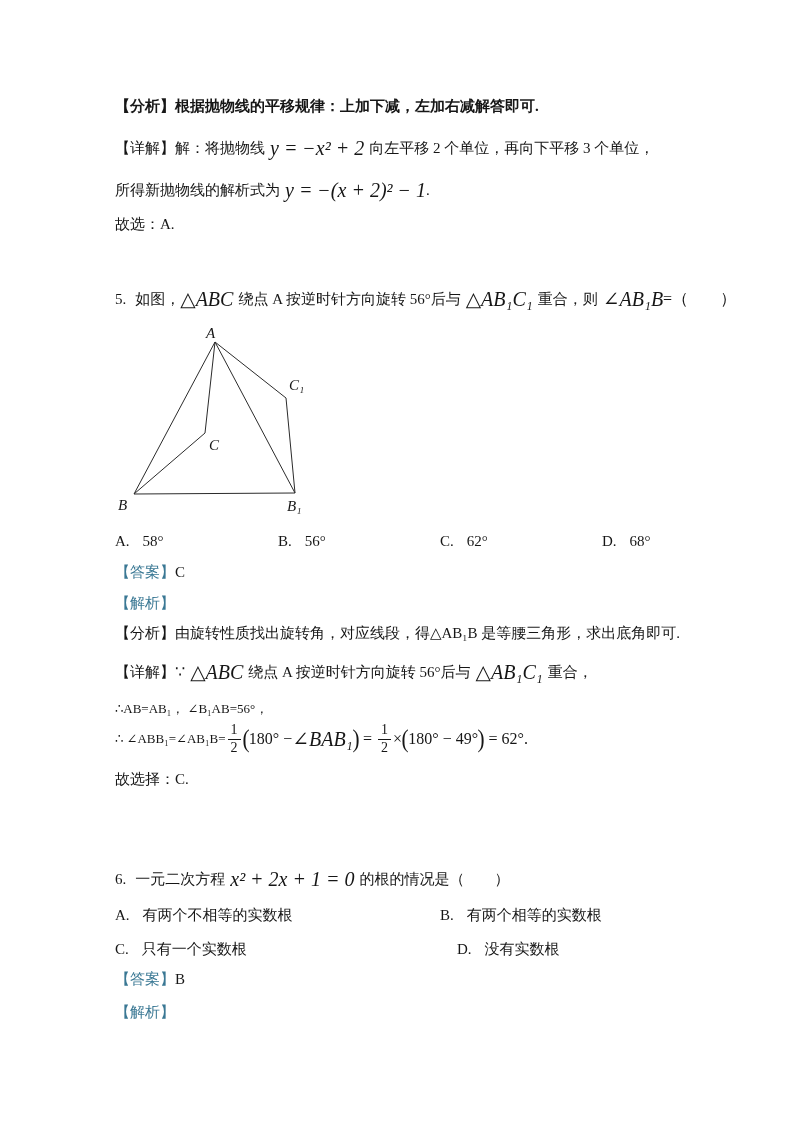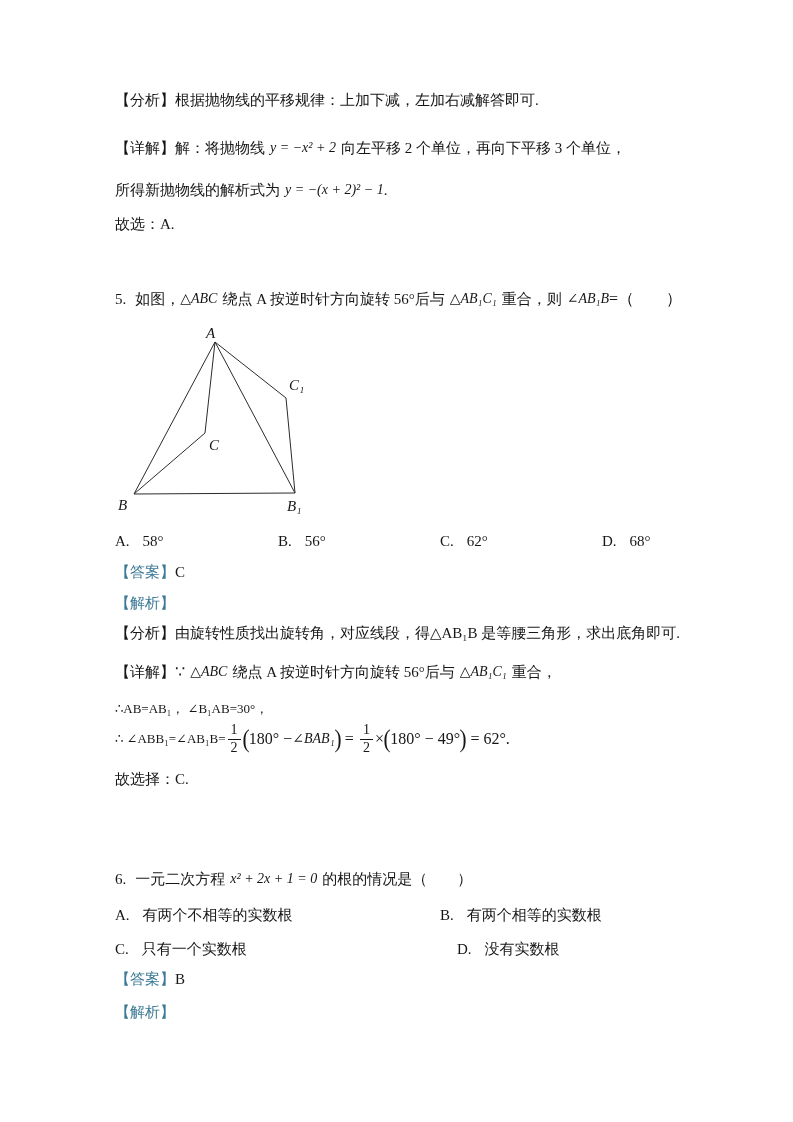--- a/index.html
+++ b/index.html
@@ -8,21 +8,21 @@
     width:793px;height:1122px;
     background:#ffffff;
     font-family:"Liberation Serif","DejaVu Serif","DejaVu Sans",serif;
     color:var(--body,#161616);
     overflow:hidden;
   }
   .blk{position:absolute;left:115px;font-size:15px;line-height:24px;white-space:nowrap;}
   .wrapblk{position:absolute;left:115px;font-size:15px;line-height:35px;width:568px;white-space:normal;text-align:justify;}
   .lbl{color:var(--body,#161616);}
   .accent{color:var(--accent,#3a7894);}
-  .mi{font-style:italic;font-family:"Liberation Serif","DejaVu Serif",serif;font-size:14px;}
+  .mi{font-style:italic;font-family:"Liberation Serif","DejaVu Serif",serif;font-size:20px;}
   .mf{font-family:"Liberation Serif","DejaVu Serif",serif;font-size:16px;}
   .sr{font-size:13px;font-family:"Liberation Serif","DejaVu Serif","DejaVu Sans",serif;}
   .mline{display:flex;align-items:center;}
   .frac{display:inline-flex;flex-direction:column;align-items:center;vertical-align:middle;font-size:14px;line-height:1.15;margin:0 2px;font-family:"Liberation Serif",serif;}
   .frac .den{border-top:1px solid #161616;padding:0 3px;}
   .frac .num{padding:0 3px;}
   .bp{font-size:25px;font-weight:400;font-family:"Liberation Serif",serif;transform:scaleX(0.85);margin:0 -1px;}
   .opt-letter{margin-right:13px;}
   .gap-l{margin-left:5px;} .gap-r{margin-right:5px;}
   .footer{
@@ -30,21 +30,21 @@
     font-family:"Liberation Sans","DejaVu Sans",sans-serif;
     font-size:17px;color:var(--footer,#9e9e9e);letter-spacing:1px;
   }
   svg text{font-family:"Liberation Serif","DejaVu Serif","DejaVu Sans",serif;font-style:italic;font-size:15px;fill:#161616;}
 </style>
 </head>
 <body>
 
 <div class="page">
 
-  <div class="blk" style="top:88px;">
+  <div class="blk" style="top:94px;font-weight:bold;">
     <span class="lbl">【分析】</span><span>根据抛物线的平移规律：上加下减，左加右减解答即可.</span>
   </div>
 
   <div class="blk mline" style="top:136px;">
     <span class="lbl">【详解】</span>
       <span>解：将抛物线</span>
       <span class="mi gap-l gap-r">y = −x² + 2</span>
       <span>向左平移 2 个单位，再向下平移 3 个单位，</span>
   </div>
 
@@ -109,21 +109,21 @@
   <div class="blk mline" style="top:660px;">
     <span class="lbl">【详解】</span>
       <span class="mf gap-r">∵</span>
       <span class="mi gap-r">△ABC</span>
       <span>绕点 A 按逆时针方向旋转 56°后与</span>
       <span class="mi gap-l gap-r">△AB₁C₁</span>
       <span>重合，</span>
   </div>
 
   <div class="blk sr" style="top:697px;">
-    <span>∴AB=AB₁，  ∠B₁AB=30°，</span>
+    <span>∴AB=AB₁，  ∠B₁AB=56°，</span>
   </div>
 
   <div class="blk mline" style="top:718px;height:42px;">
     <span class="sr">∴ ∠ABB₁=∠AB₁B=</span>
     <span class="frac">
         <span class="num">1</span>
         <span class="den">2</span>
       </span>
     <span class="bp">(</span>
     <span class="mf">180° − </span>

